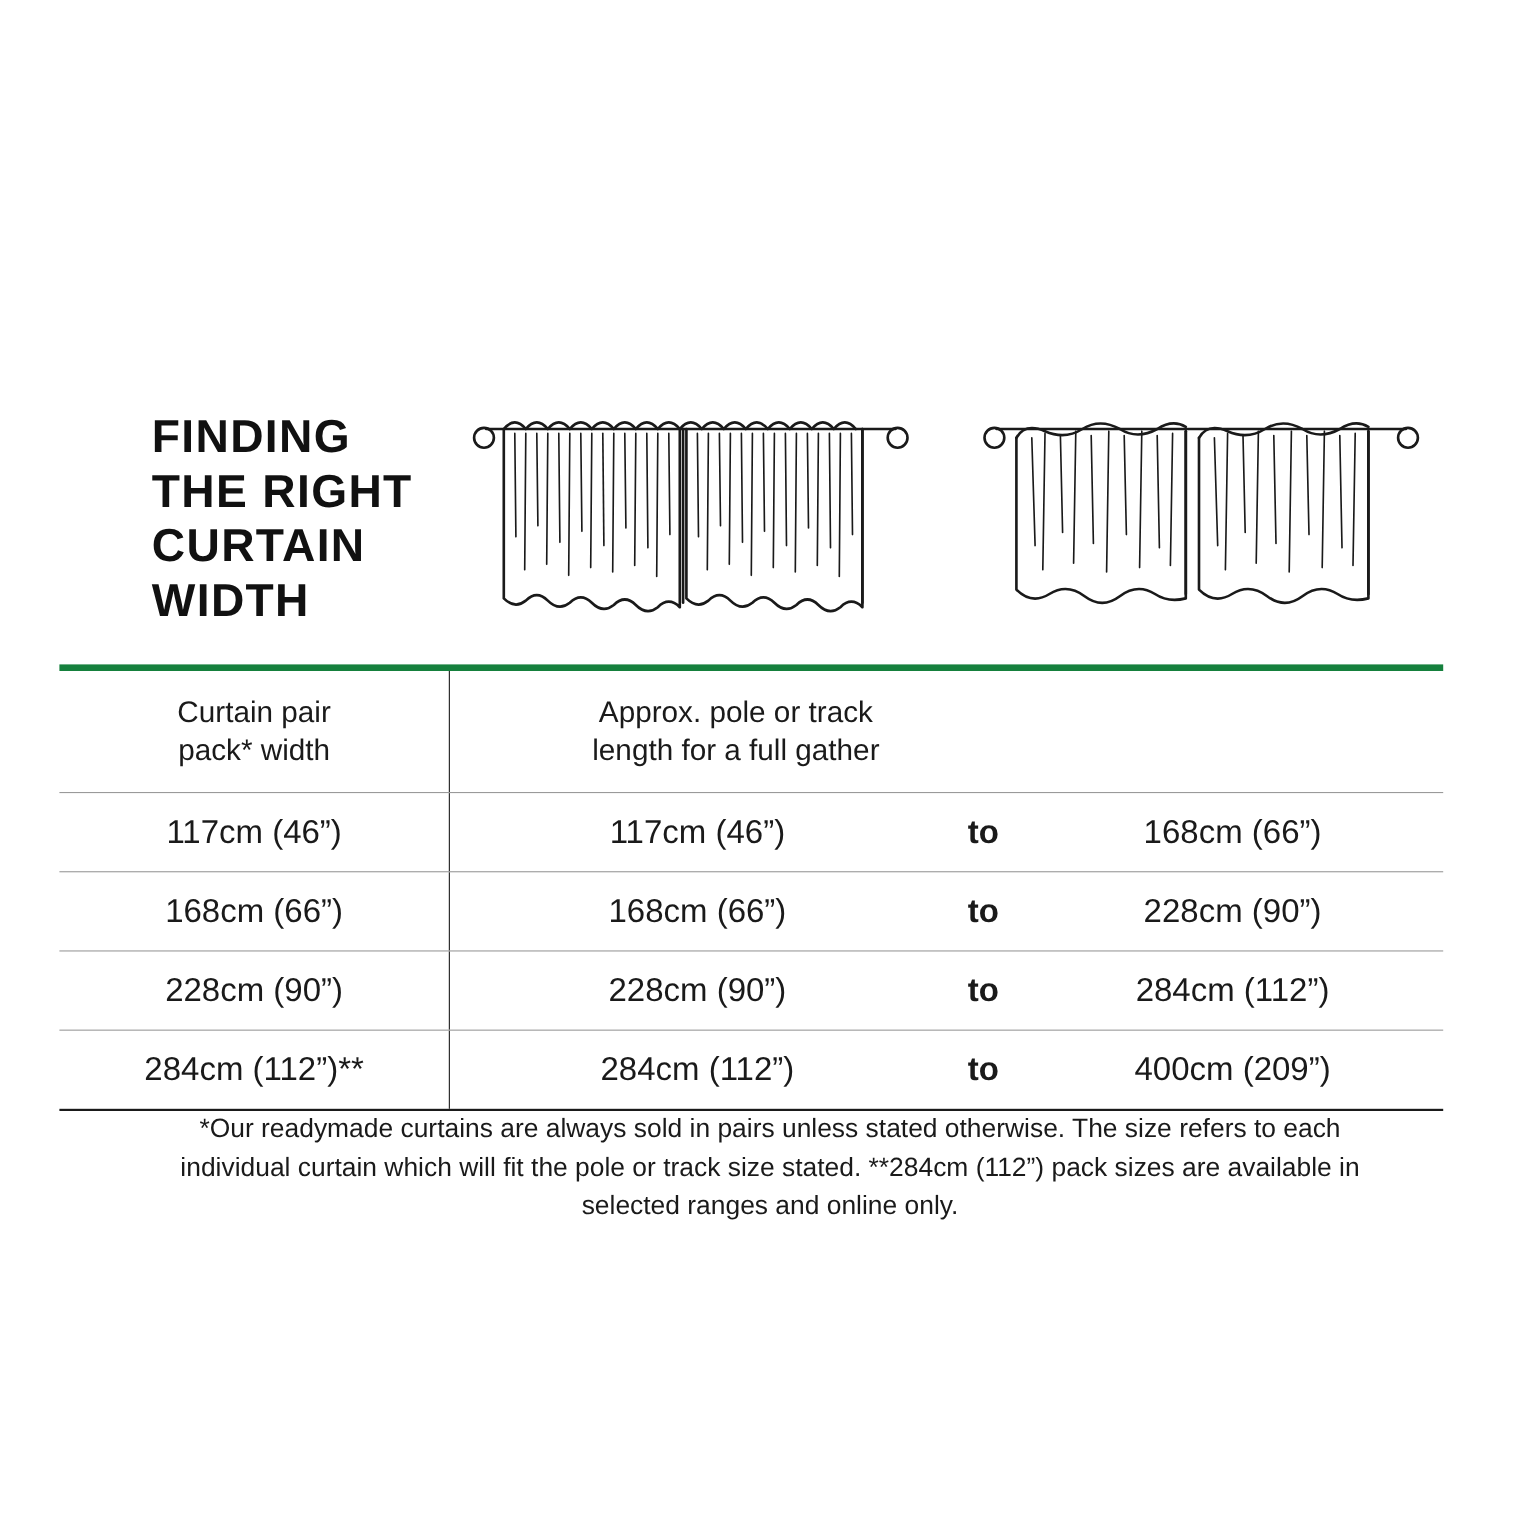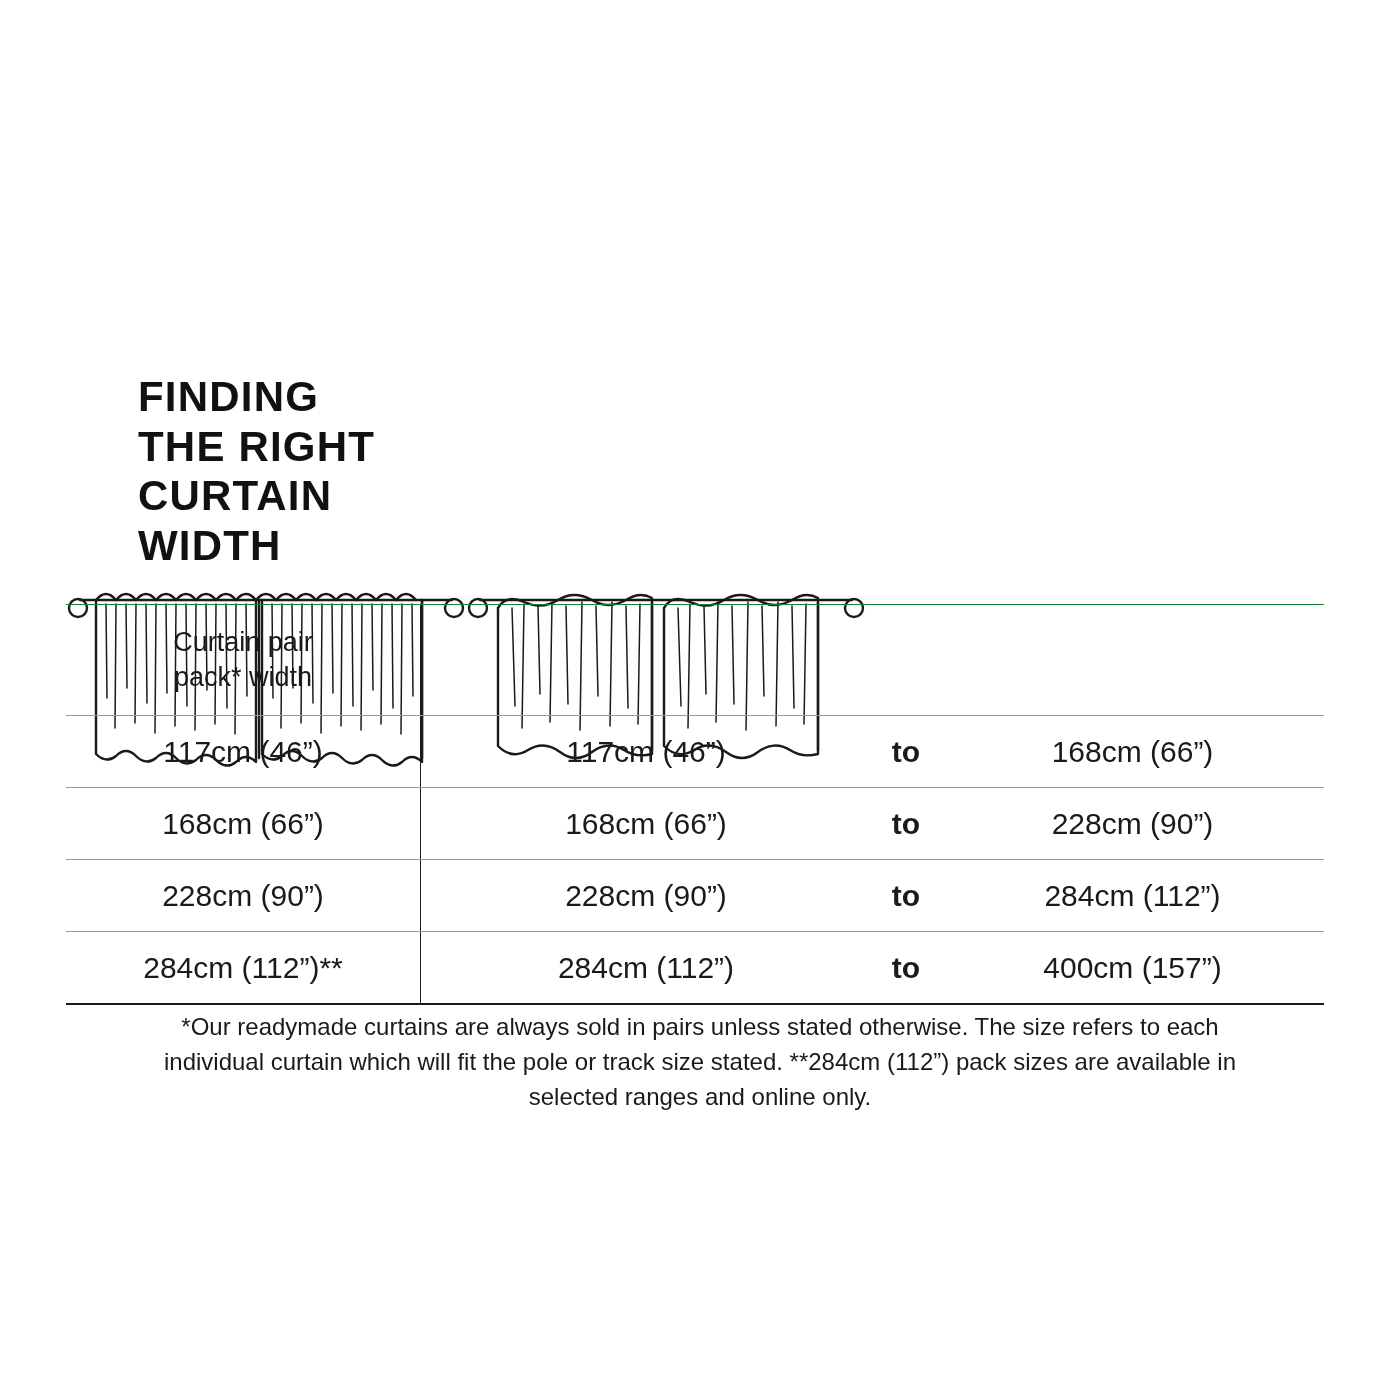--- a/index.html
+++ b/index.html
@@ -25,21 +25,21 @@
   }
 
   
   .header {
     position: absolute;
     left: 66px;
     top: 360px;
     width: 1258px;
     height: 240px;
     display: flex;
-    flex-direction: column;
+    flex-direction: row;
     align-items: flex-start;
   }
 
   .title {
     width: 330px;
     padding-left: 72px;
     box-sizing: border-box;
     font-size: 42px;
     line-height: 1.18;
     font-weight: bold;
@@ -59,24 +59,24 @@
   }
 
   .illus {
     width: 400px;
     height: 210px;
   }
 
   
   .table {
     position: absolute;
-    left: 66px;
+    left: 54px;
     top: 604px;
     width: 1258px;
-    border-top: 1px solid #15803d;
+    border-top: 6px solid #15803d;
     box-sizing: border-box;
   }
 
   .row {
     display: flex;
     flex-direction: row;
     border-bottom: 1px solid #9a9a9a;
     box-sizing: border-box;
   }
   .row.head {
@@ -260,20 +260,22 @@
       </svg>
 
     </div>
   </div>
 
   <div class="table">
 
     <div class="row head">
       <div class="c-first">Curtain pair
 pack* width</div>
+      <div class="c-mid">Approx. pole or track
+length for a full gather</div>
       <div class="c-to"></div>
     </div>
 
     <div class="row body">
       <div class="c-first">117cm (46”)</div>
       <div class="c-mid">117cm (46”)</div>
       <div class="c-to">to</div>
       <div class="c-last">168cm (66”)</div>
     </div>
 
@@ -288,20 +290,20 @@
       <div class="c-first">228cm (90”)</div>
       <div class="c-mid">228cm (90”)</div>
       <div class="c-to">to</div>
       <div class="c-last">284cm (112”)</div>
     </div>
 
     <div class="row body last">
       <div class="c-first">284cm (112”)**</div>
       <div class="c-mid">284cm (112”)</div>
       <div class="c-to">to</div>
-      <div class="c-last">400cm (157”)</div>
+      <div class="c-last">400cm (209”)</div>
     </div>
 
   </div>
 
   <div class="footnote">*Our readymade curtains are always sold in pairs unless stated otherwise. The size refers to each individual curtain which will fit the pole or track size stated. **284cm (112”) pack sizes are available in selected ranges and online only.</div>
 
 </div>
 
 </body></html>

